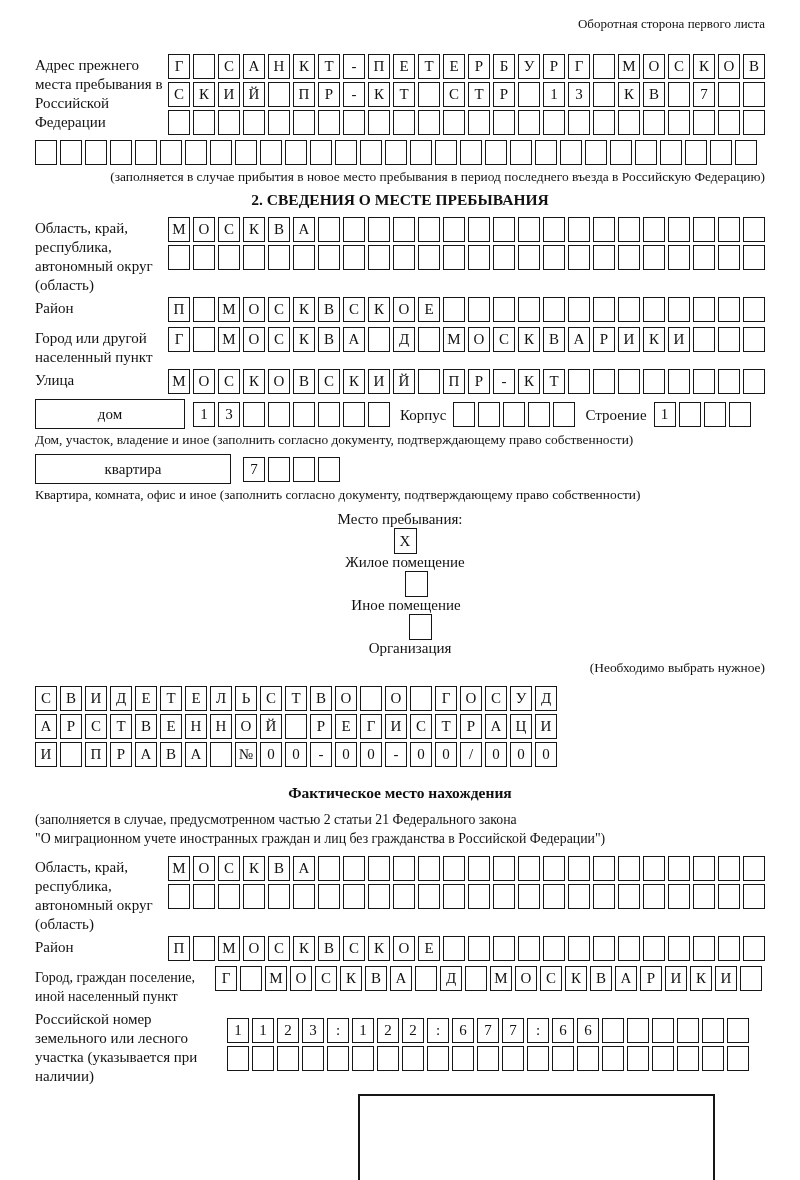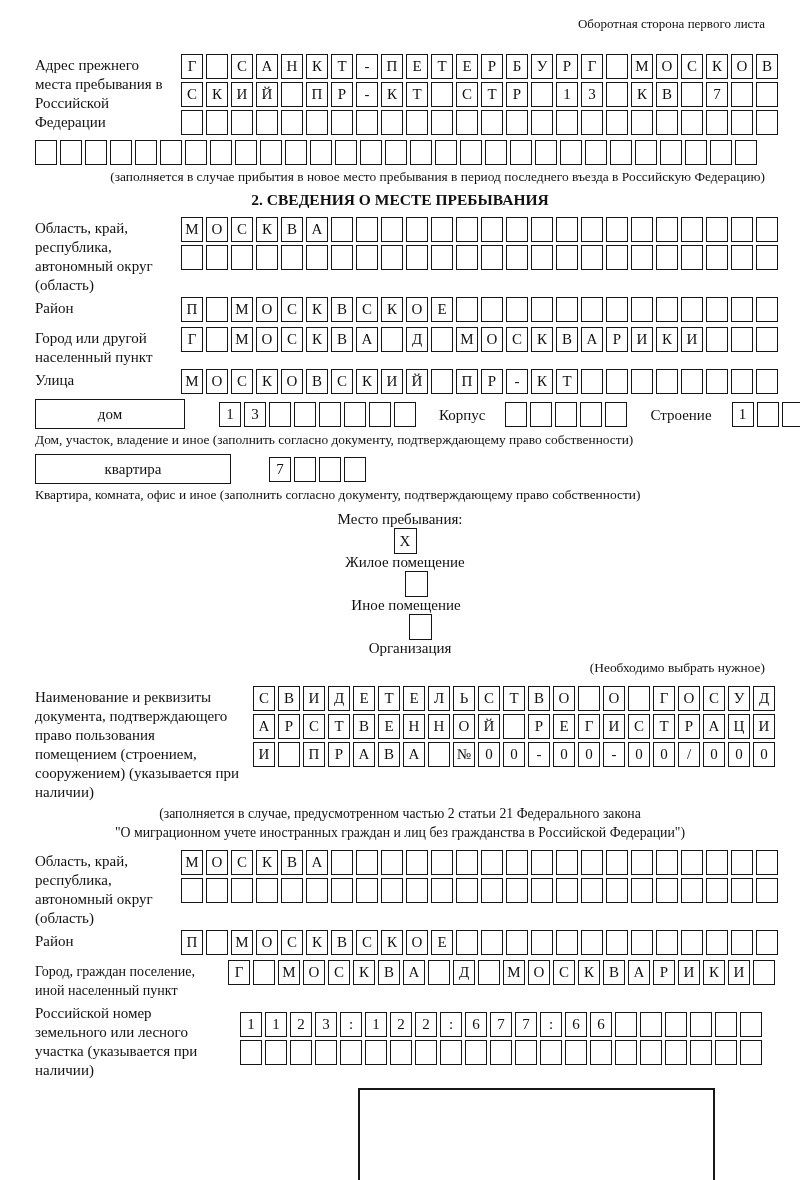--- a/index.html
+++ b/index.html
@@ -3,42 +3,42 @@
 <meta charset="utf-8">
 <style>
   html,body{margin:0;padding:0;background:#ffffff;}
   body{
     width:800px;height:1180px;overflow:hidden;color:#111;
     font-family:"Liberation Serif","DejaVu Serif",serif;
     -webkit-font-smoothing:antialiased;
   }
   .content{padding:16px 35px 0 35px;width:730px;}
   .header-note{font-size:13px;text-align:right;margin-bottom:22px;}
-  .field{display:flex;align-items:flex-start;margin-bottom:2px;gap:13px;}
+  .field{display:flex;align-items:flex-start;margin-bottom:2px;}
   .flabel{font-size:15px;line-height:19px;flex:none;padding-top:2px;}
   .flabel-sm{font-size:14px;}
   .rows{flex:1;}
   .boxrow{display:flex;margin-bottom:3px;height:25px;}
   .cell{
     flex:none;box-sizing:border-box;width:22px;height:25px;margin-right:3px;
     border:1.6px solid #161616;display:inline-flex;align-items:center;justify-content:center;
     font-size:15px;line-height:1;background:#fff;
   }
   .widebox{
     flex:none;box-sizing:border-box;height:30px;border:1.6px solid #161616;
     display:flex;align-items:center;justify-content:center;font-size:15px;background:#fff;
   }
   .checkcell{
     flex:none;box-sizing:border-box;width:23px;height:26px;border:1.6px solid #161616;
     display:inline-flex;align-items:center;justify-content:center;font-size:15px;background:#fff;
   }
   .caption{font-size:13.4px;line-height:17px;margin:1px 0 6px 0;}
   .caption.center{text-align:right;}
   .title{font-weight:bold;font-size:15.5px;text-align:center;margin:6px 0 8px 0;}
-  .subtitle{font-size:13.8px;line-height:19px;text-align:center;}
+  .subtitle{font-size:13.8px;line-height:19px;text-align:left;}
   .inline-row{display:flex;align-items:center;font-size:15px;margin:8px 0 2px 0;flex-direction:column;}
   .stamp-box{box-sizing:border-box;border:2px solid #161616;width:357px;height:172px;margin:8px 0 6px 323px;background:#fff;}
   .stamp-caption{width:420px;margin-left:310px;text-align:center;font-size:13.6px;line-height:18px;}
   .spacer8{width:8px;flex:none;}
   .spacer12{width:12px;flex:none;}
   .mini-label{flex:none;font-size:15px;padding:3px 7px 0 7px;}
 </style>
 </head>
 <body>
 
@@ -366,21 +366,20 @@
     <span class="checkcell" style="margin-left:10px">X</span>
     <span style="margin-left:10px">Жилое помещение</span>
     <span class="checkcell" style="margin-left:32px"></span>
     <span style="margin-left:12px">Иное помещение</span>
     <span class="checkcell" style="margin-left:40px"></span>
     <span style="margin-left:20px">Организация</span>
   </div>
   <div class="caption center" style="margin-bottom:10px">(Необходимо выбрать нужное)</div>
 
   <div class="field">
-    <div class="flabel" style="width:205px">Наименование и реквизиты документа, подтверждающего право пользования помещением (строением, сооружением) (указывается при наличии)</div>
     <div class="rows">
       <div class="boxrow">
           <span class="cell">С</span>
           <span class="cell">В</span>
           <span class="cell">И</span>
           <span class="cell">Д</span>
           <span class="cell">Е</span>
           <span class="cell">Т</span>
           <span class="cell">Е</span>
           <span class="cell">Л</span>
@@ -440,20 +439,21 @@
           <span class="cell">0</span>
           <span class="cell">0</span>
           <span class="cell">/</span>
           <span class="cell">0</span>
           <span class="cell">0</span>
           <span class="cell">0</span>
         </div>
     </div>
   </div>
 
+  <div class="title" style="margin-top:14px">Фактическое место нахождения</div>
   <div class="subtitle">(заполняется в случае, предусмотренном частью 2 статьи 21 Федерального закона</div>
   <div class="subtitle" style="margin-bottom:8px">"О миграционном учете иностранных граждан и лиц без гражданства в Российской Федерации")</div>
 
   <div class="field">
     <div class="flabel" style="width:133px">Область, край, республика, автономный округ (область)</div>
     <div class="rows">
       <div class="boxrow">
           <span class="cell">М</span>
           <span class="cell">О</span>
           <span class="cell">С</span>

